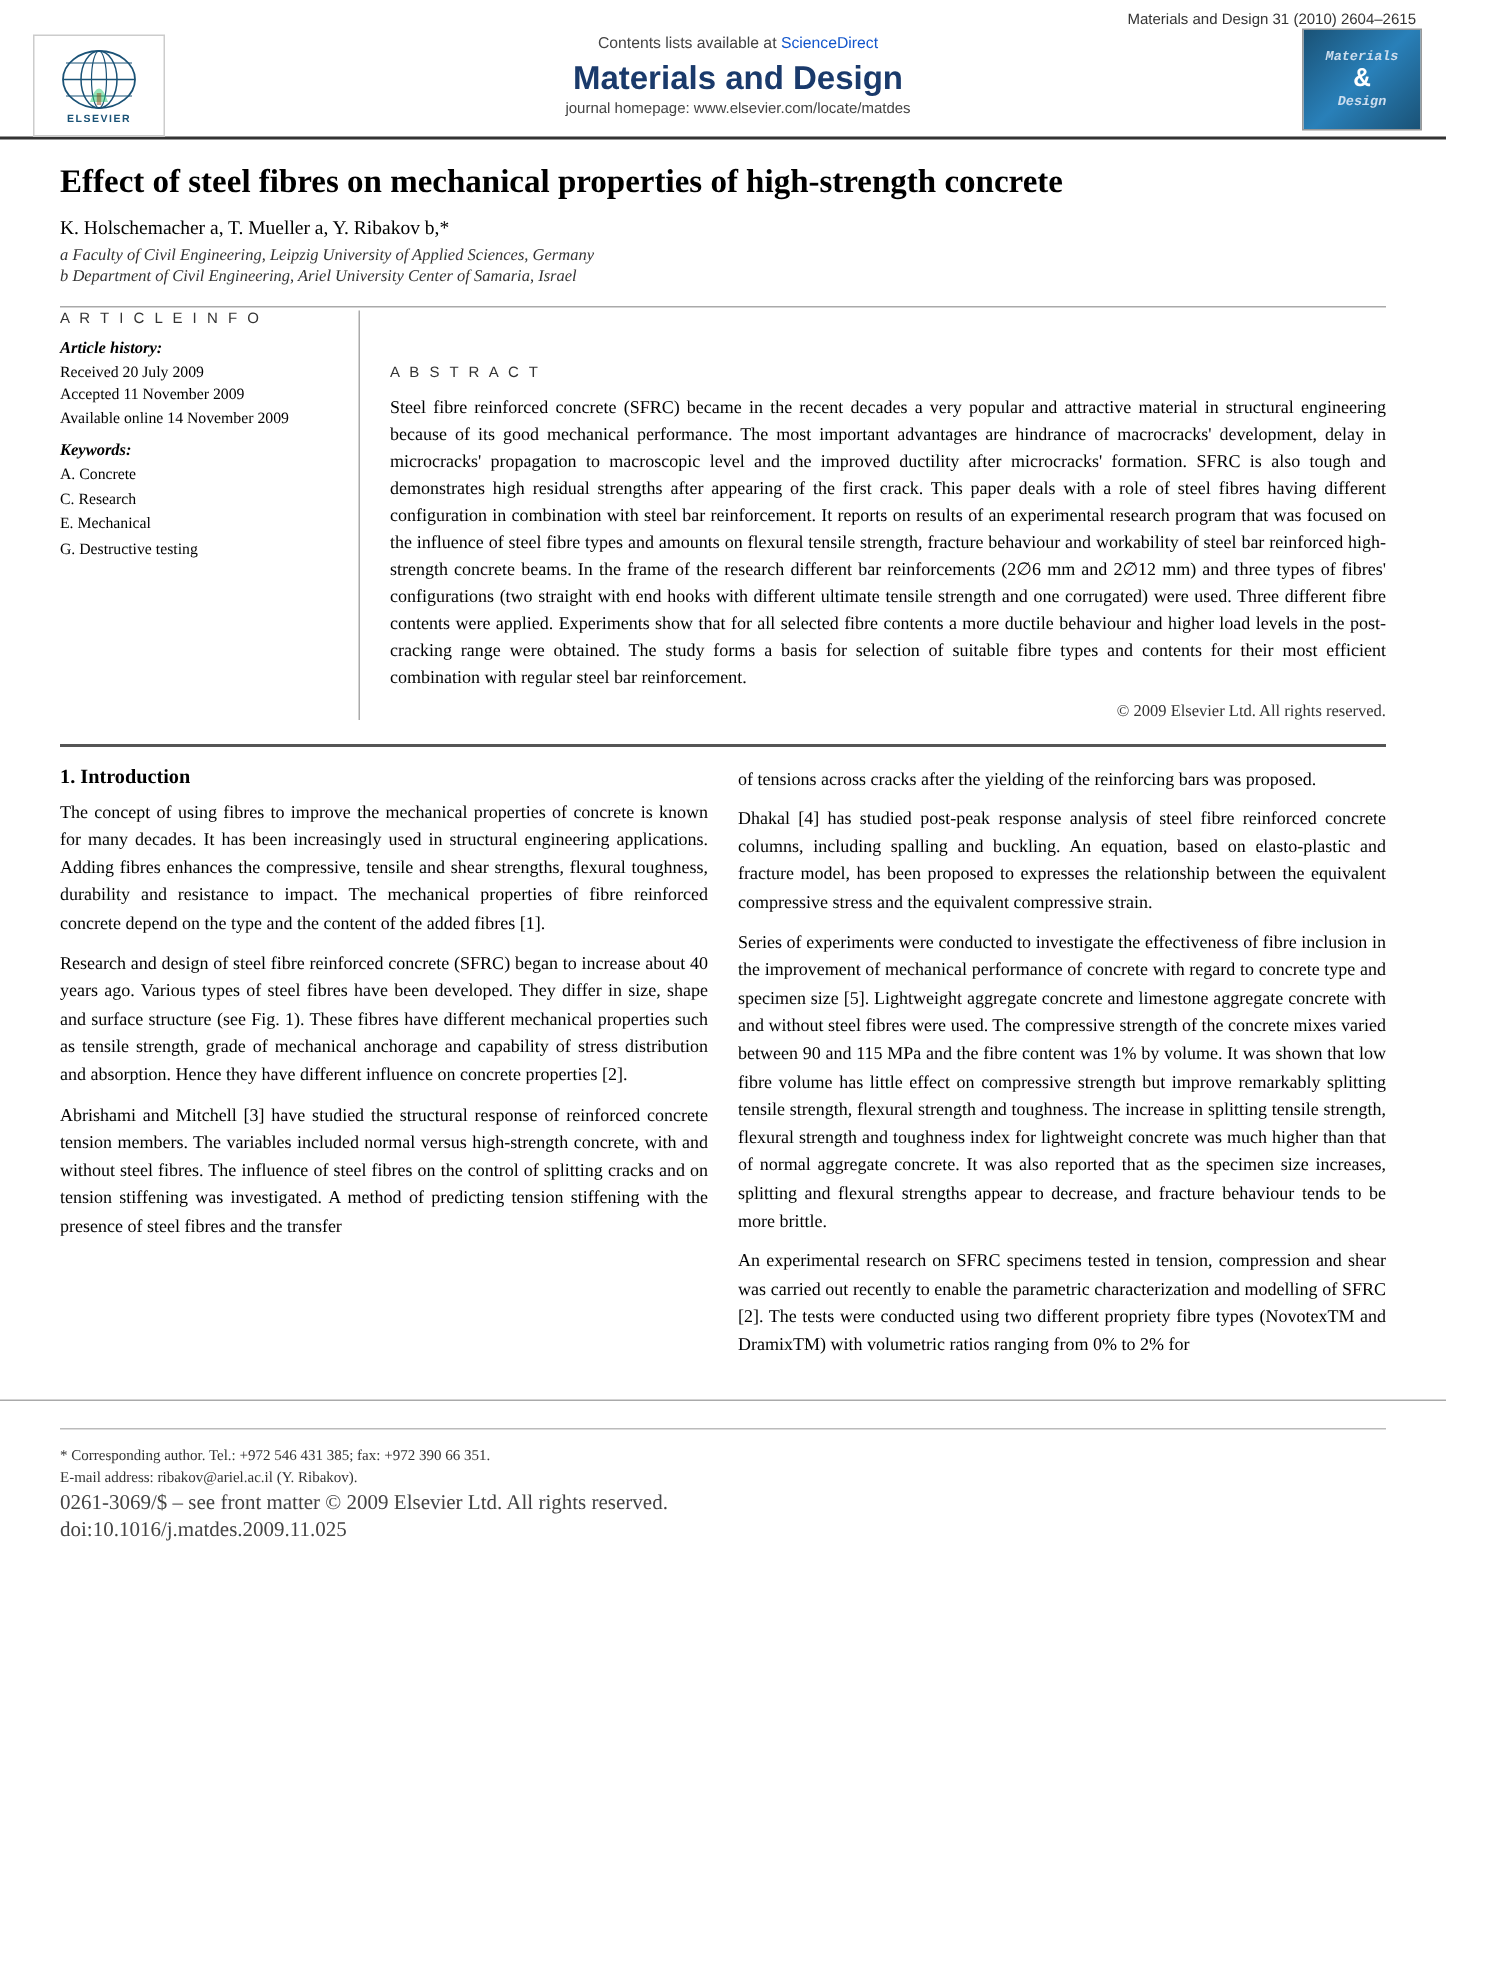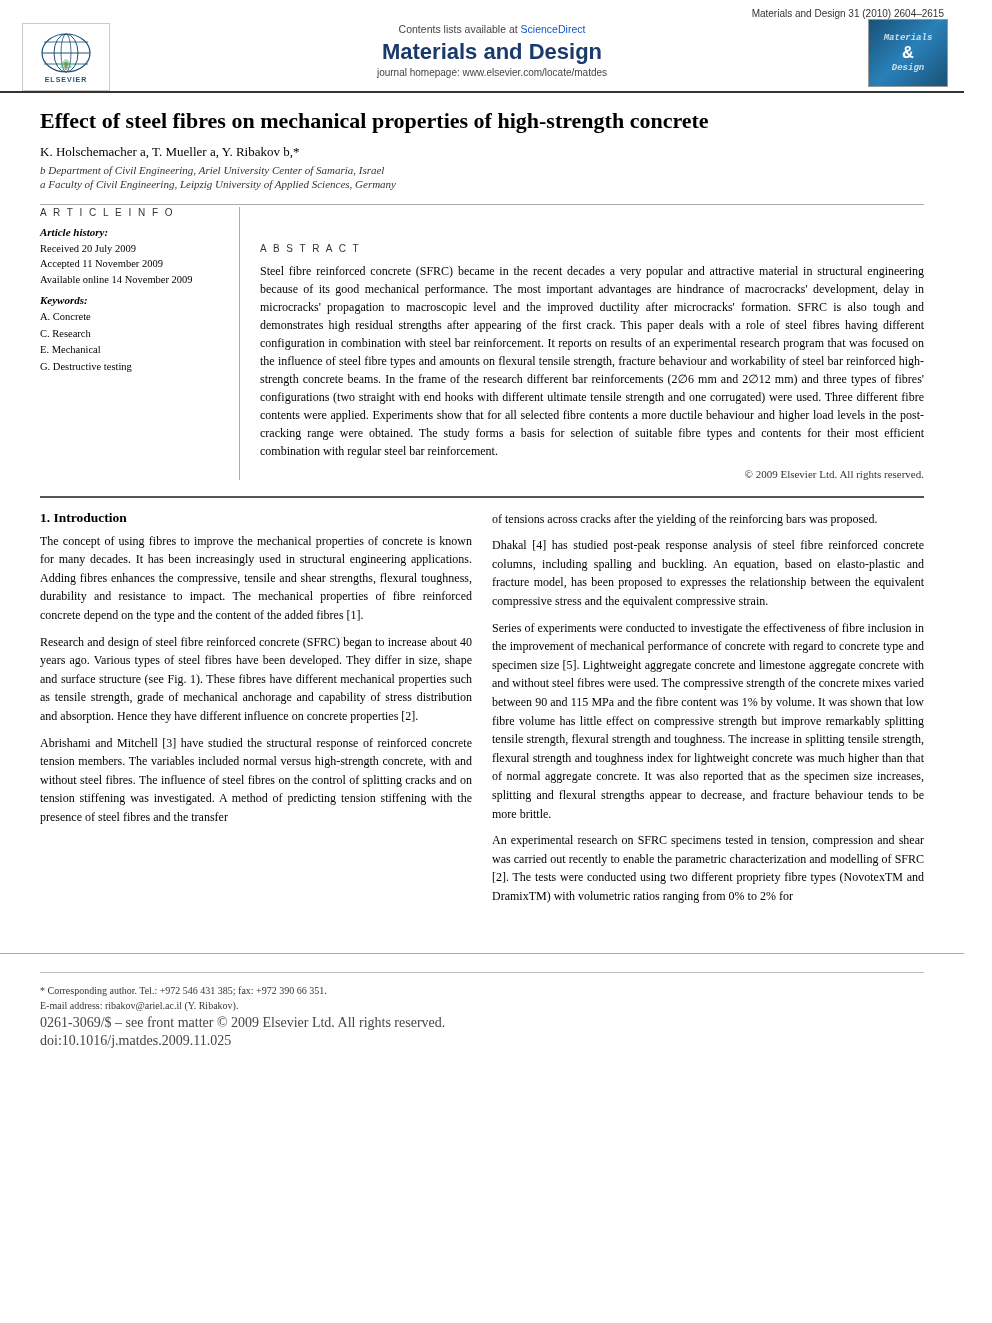--- a/index.html
+++ b/index.html
@@ -248,21 +248,20 @@
 
     .body-paragraph {
       font-size: 12px;
       line-height: 1.55;
       text-align: justify;
       margin-bottom: 8px;
     }
 
     
     .page-footer {
-      margin-top: 20px;
       border-top: 1px solid #aaa;
       padding: 8px 40px 0 40px;
       font-size: 10px;
       color: #333;
     }
 
     .footer-line {
       line-height: 1.5;
     }
 
@@ -324,22 +323,22 @@
   </div>
 
   <div class="main-content">
 
     <h1 class="article-title">Effect of steel fibres on mechanical properties of high-strength concrete</h1>
 
     <div class="authors-line">
       <span>K. Holschemacher a, T. Mueller a, Y. Ribakov b,*</span>
     </div>
 
+    <div class="affiliation-line">a Faculty of Civil Engineering, Leipzig University of Applied Sciences, Germany</div>
     <div class="affiliation-line">b Department of Civil Engineering, Ariel University Center of Samaria, Israel</div>
-    <div class="affiliation-line">a Faculty of Civil Engineering, Leipzig University of Applied Sciences, Germany</div>
 
     <div class="info-abstract-row">
 
       <div class="article-info-col">
         <div class="section-label">A R T I C L E   I N F O</div>
 
         <div class="info-subsection-title">Article history:</div>
         <div class="info-dates">Received 20 July 2009</div>
         <div class="info-dates">Accepted 11 November 2009</div>
         <div class="info-dates">Available online 14 November 2009</div>

